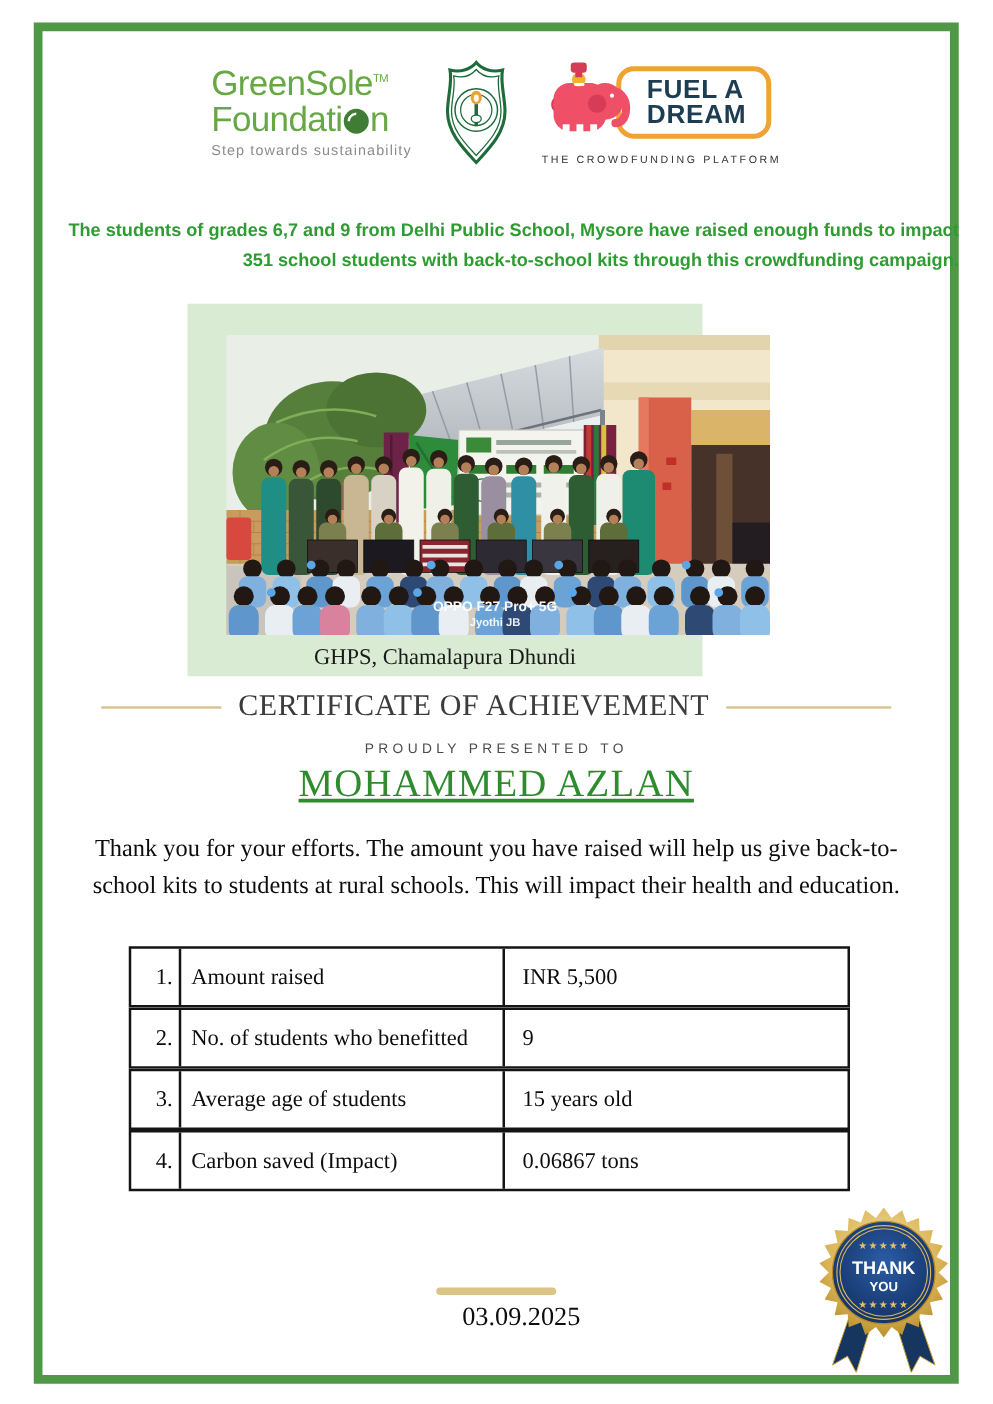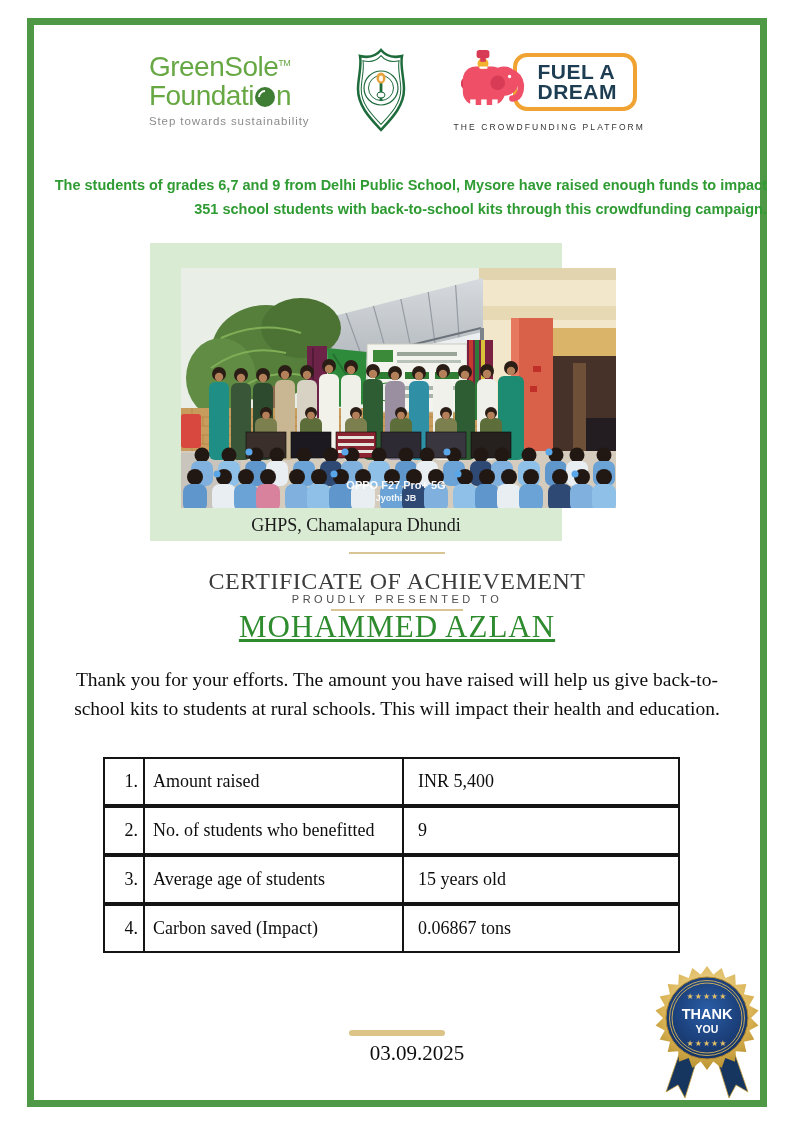--- a/index.html
+++ b/index.html
@@ -2,21 +2,21 @@
 <html style="--page_border: #4f9845; --card_bg: #d9ebd3; --accent_green: #2f9b33; --name_green: #2e8b2e; --gold_rule: #d9c493; --date_rule: #dcc488; --dps_green: #1f8c4d; --greensole_green: #67a844; --fad_pink: #ef5068; --fad_orange: #f0a332; --fad_navy: #1d3d52; --badge_navy: #16325e; --badge_gold: #c9a23c; --table_border: #141414;"><head>
 <meta charset="utf-8">
 <style>
   html,body{margin:0;padding:0;background:#ffffff;}
   .page{position:relative;width:794px;height:1123px;background:#fff;overflow:hidden;
         font-family:"Liberation Sans",sans-serif;}
   .frame{position:absolute;left:27px;top:18px;width:740px;height:1089px;box-sizing:border-box;
          border:7px solid var(--page_border,#4f9845);}
   
   .logos-row{position:absolute;left:0;top:48px;width:794px;display:flex;justify-content:center;
-             align-items:center;gap:42px;}
+             align-items:center;gap:22px;}
   .logo{display:flex;}
   .logo-gs{flex-direction:column;}
   .gs-l1,.gs-l2{font-size:28px;color:var(--greensole_green,#67a844);line-height:1.02;letter-spacing:-0.5px;}
   .gs-tm{font-size:9px;vertical-align:super;}
   .gs-globe{display:inline-block;width:20px;height:20px;border-radius:50%;background:#3e7d33;
             position:relative;margin:0 1px -2px 1px;}
   .gs-globe::after{content:'';position:absolute;left:3px;top:3px;width:10px;height:10px;
             border:2.5px solid transparent;border-left-color:#fff;border-radius:50%;transform:rotate(45deg);}
   .gs-tag{font-size:11.5px;color:#8b8b8b;letter-spacing:0.9px;margin-top:5px;}
   .logo-dps{align-items:center;gap:10px;}
@@ -34,21 +34,21 @@
              font-weight:bold;font-size:14.5px;line-height:1.65;color:var(--accent_green,#2f9b33);}
   .statement div{white-space:nowrap;text-align:right;}
   
   .photo-card{position:absolute;left:150px;top:243px;width:412px;height:298px;
               background:var(--card_bg,#d9ebd3);}
   .photo-svg{position:absolute;left:31px;top:25px;width:435px;height:240px;display:block;}
   .caption{position:absolute;left:0;bottom:5px;width:100%;text-align:center;
            font-family:"Liberation Serif",serif;font-size:18px;color:#1a1a1a;}
   
   .title-row{position:absolute;left:0;top:552px;width:794px;display:flex;justify-content:center;
-             align-items:center;gap:14px;flex-direction:column;}
+             align-items:center;gap:14px;}
   .rule{height:2px;background:var(--gold_rule,#d9c493);}
   .rule-l{width:96px;}.rule-r{width:132px;}
   .cert-title{font-family:"Liberation Serif",serif;font-size:24px;letter-spacing:0.5px;color:#3c3c3c;}
   .presented{position:absolute;left:0;top:593px;width:794px;text-align:center;
              font-size:11px;letter-spacing:3.5px;color:#4b4b4b;}
   .recipient{position:absolute;left:0;top:609px;width:794px;text-align:center;
              font-family:"Liberation Serif",serif;font-size:31px;letter-spacing:1px;
              color:var(--name_green,#2e8b2e);text-decoration:underline;}
   .message{position:absolute;left:0;top:665px;width:794px;text-align:center;
            font-family:"Liberation Serif",serif;font-size:19.5px;line-height:1.5;color:#0d0d0d;}
@@ -438,21 +438,21 @@
   <div class="recipient">MOHAMMED AZLAN</div>
   <div class="message">
     <div>Thank you for your efforts. The amount you have raised will help us give back-to-</div>
     <div>school kits to students at rural schools. This will impact their health and education.</div>
   </div>
 
   <div class="impact-table">
     <div class="trow">
       <div class="tcell c-num">1.</div>
       <div class="tcell c-label">Amount raised</div>
-      <div class="tcell c-val">INR 5,400</div>
+      <div class="tcell c-val">INR 5,500</div>
     </div>
     <div class="trow">
       <div class="tcell c-num">2.</div>
       <div class="tcell c-label">No. of students who benefitted</div>
       <div class="tcell c-val">9</div>
     </div>
     <div class="trow">
       <div class="tcell c-num">3.</div>
       <div class="tcell c-label">Average age of students</div>
       <div class="tcell c-val">15 years old</div>

